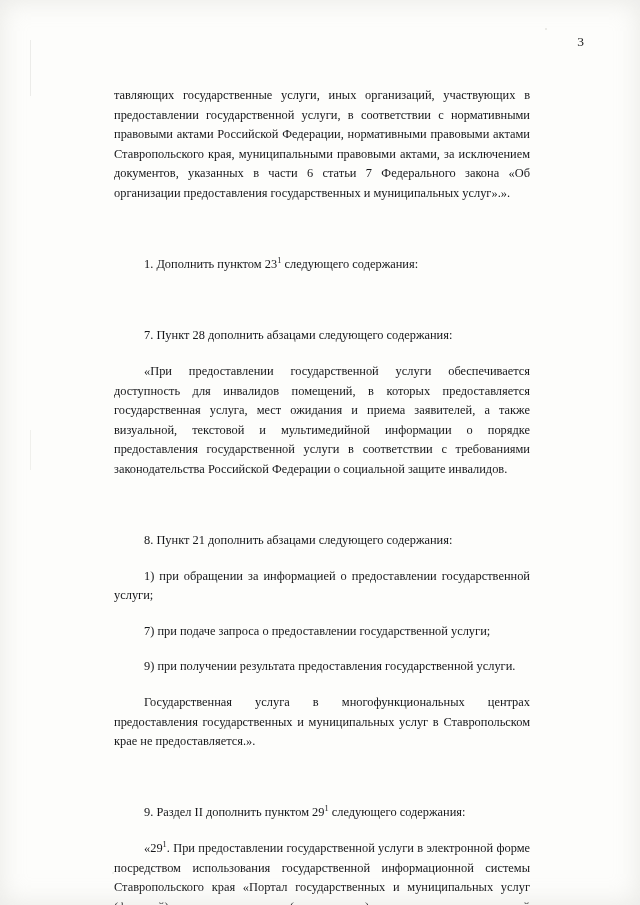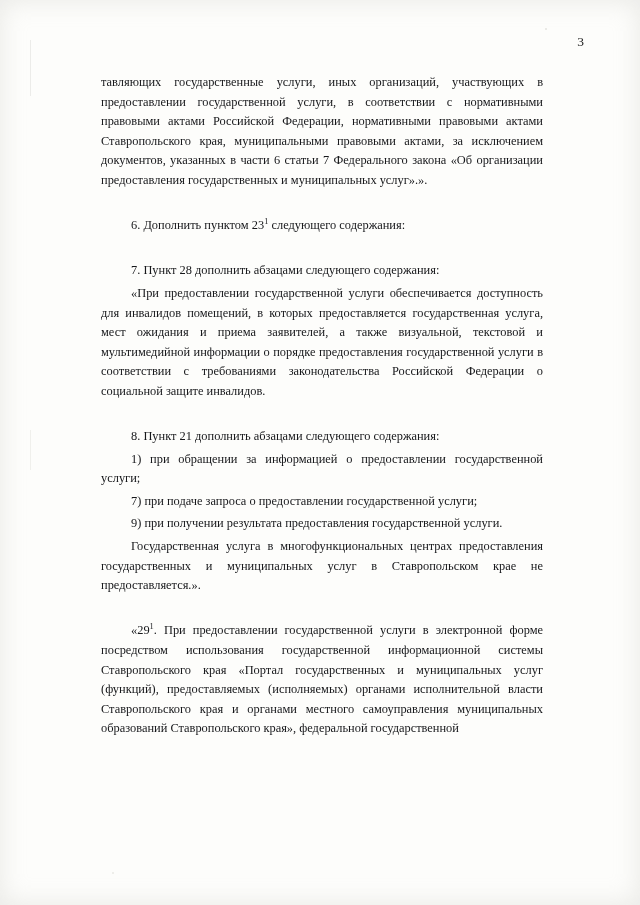--- a/index.html
+++ b/index.html
@@ -34,21 +34,21 @@
     top: 70px;
     left: 98px;
     width: 448px;
     font-size: 12.4px;
     line-height: 19.6px;
     color: #16171a;
     text-align: justify;
     text-justify: inter-word;
   }
   .para {
-    margin: 3px;
+    margin: 16px;
     text-indent: 30px;
     hyphens: manual;
   }
   .para.noindent {
     text-indent: 0;
   }
   .para + .para {
     margin-top: 0;
   }
   .gap {
@@ -79,21 +79,21 @@
   <div class="scan-mark" style="top:872px;left:112px;width:2px;height:2px;opacity:0.4;"></div>
 
   <div class="page-number">3</div>
 
   <div class="body-text">
 
     <p class="para noindent">тавляющих государственные услуги, иных организаций, участвующих в предоставлении государственной услуги, в соответствии с нормативными правовыми актами Российской Федерации, нормативными правовыми актами Ставропольского края, муниципальными правовыми актами, за исключением документов, указанных в части 6 статьи 7 Федерального закона «Об организации предоставления государственных и муниципальных услуг».».</p>
 
     <div class="gap"></div>
 
-    <p class="para"><span>6. Дополнить пунктом 23</span><sup>1</sup><span> следующего содержания:</span></p>
+    <p class="para"><span>1. Дополнить пунктом 23</span><sup>1</sup><span> следующего содержания:</span></p>
 
 
     <div class="gap"></div>
 
     <p class="para">7. Пункт 28 дополнить абзацами следующего содержания:</p>
 
     <p class="para">«При предоставлении государственной услуги обеспечивается доступность для инвалидов помещений, в которых предоставляется государственная услуга, мест ожидания и приема заявителей, а также визуальной, текстовой и мультимедийной информации о порядке предоставления государственной услуги в соответствии с требованиями законодательства Российской Федерации о социальной защите инвалидов.</p>
 
 
     <div class="gap"></div>
@@ -105,17 +105,18 @@
 
     <p class="para">7) при подаче запроса о предоставлении государственной услуги;</p>
 
     <p class="para">9) при получении результата предоставления государственной услуги.</p>
 
 
     <p class="para">Государственная услуга в многофункциональных центрах предоставления государственных и муниципальных услуг в Ставропольском крае не предоставляется.».</p>
 
     <div class="gap"></div>
 
+    <p class="para"><span>9. Раздел II дополнить пунктом 29</span><sup>1</sup><span> следующего содержания:</span></p>
 
     <p class="para"><span>«29</span><sup>1</sup><span>. При предоставлении государственной услуги в электронной форме посредством использования государственной информационной системы Ставропольского края «Портал государственных и муниципальных услуг (функций), предоставляемых (исполняемых) органами исполнительной власти Ставропольского края и органами местного самоуправления муниципальных образований Ставропольского края», федеральной государственной</span></p>
 
   </div>
 </div>
 
 </body></html>

